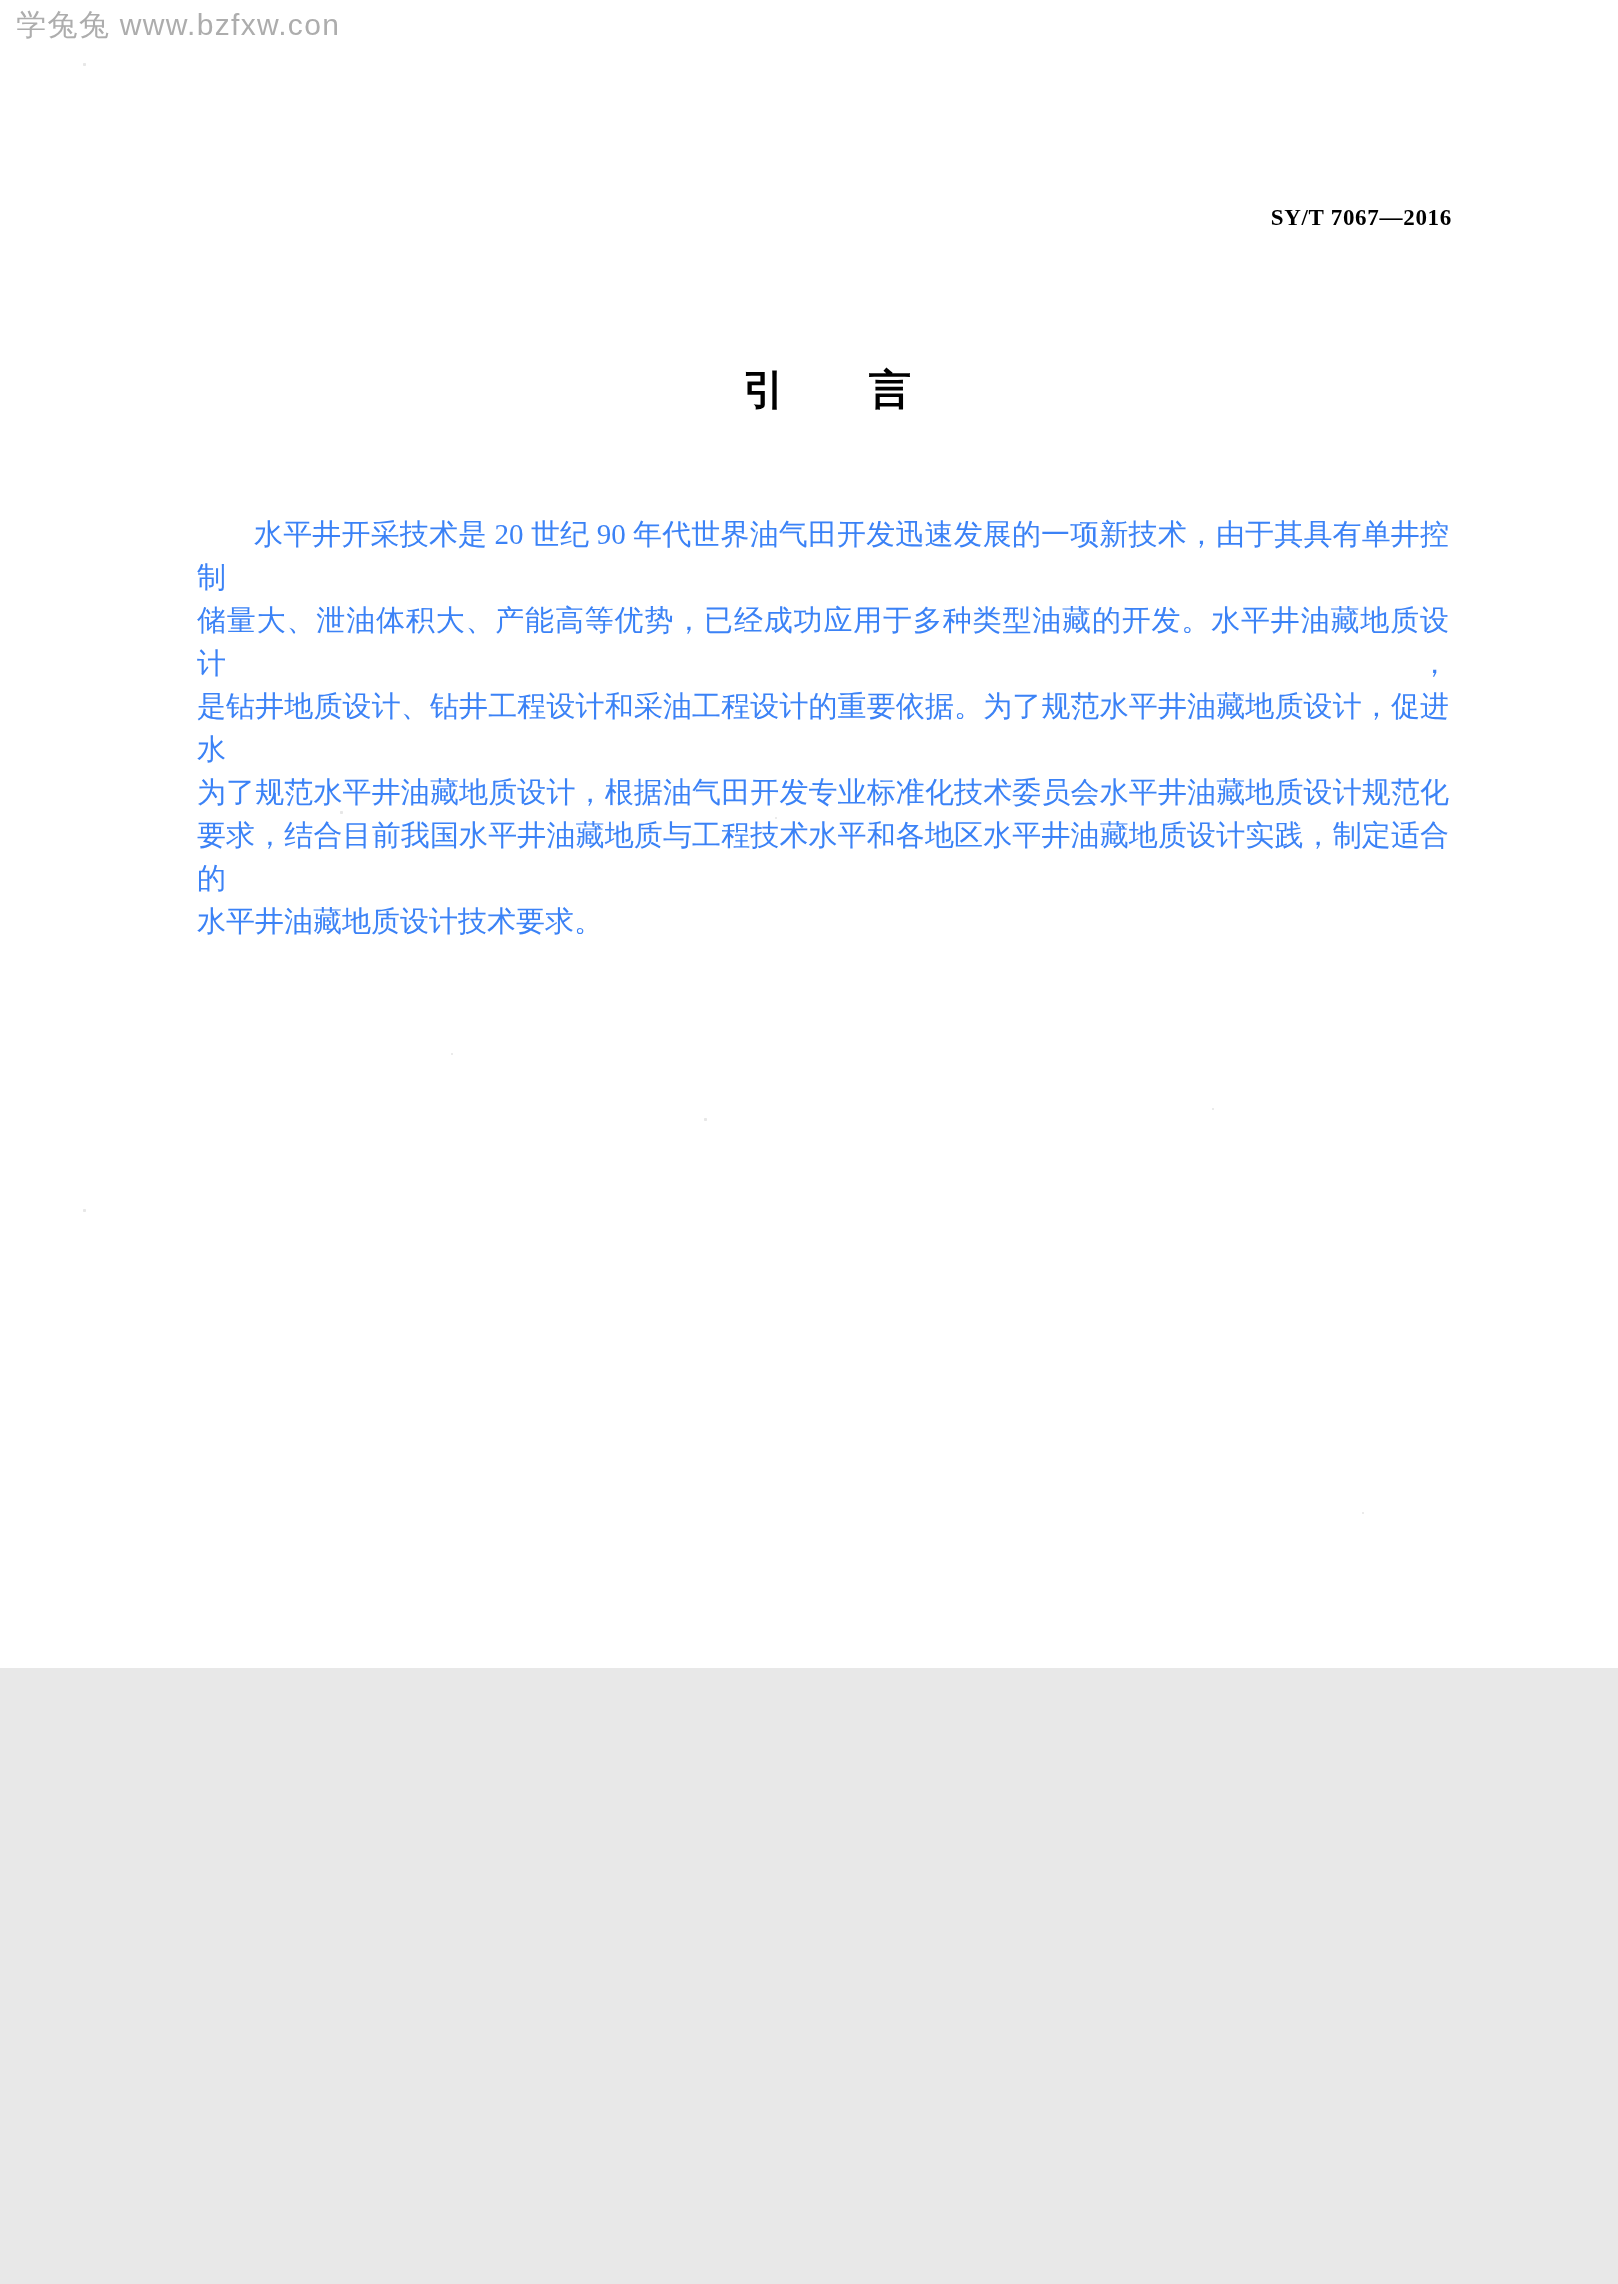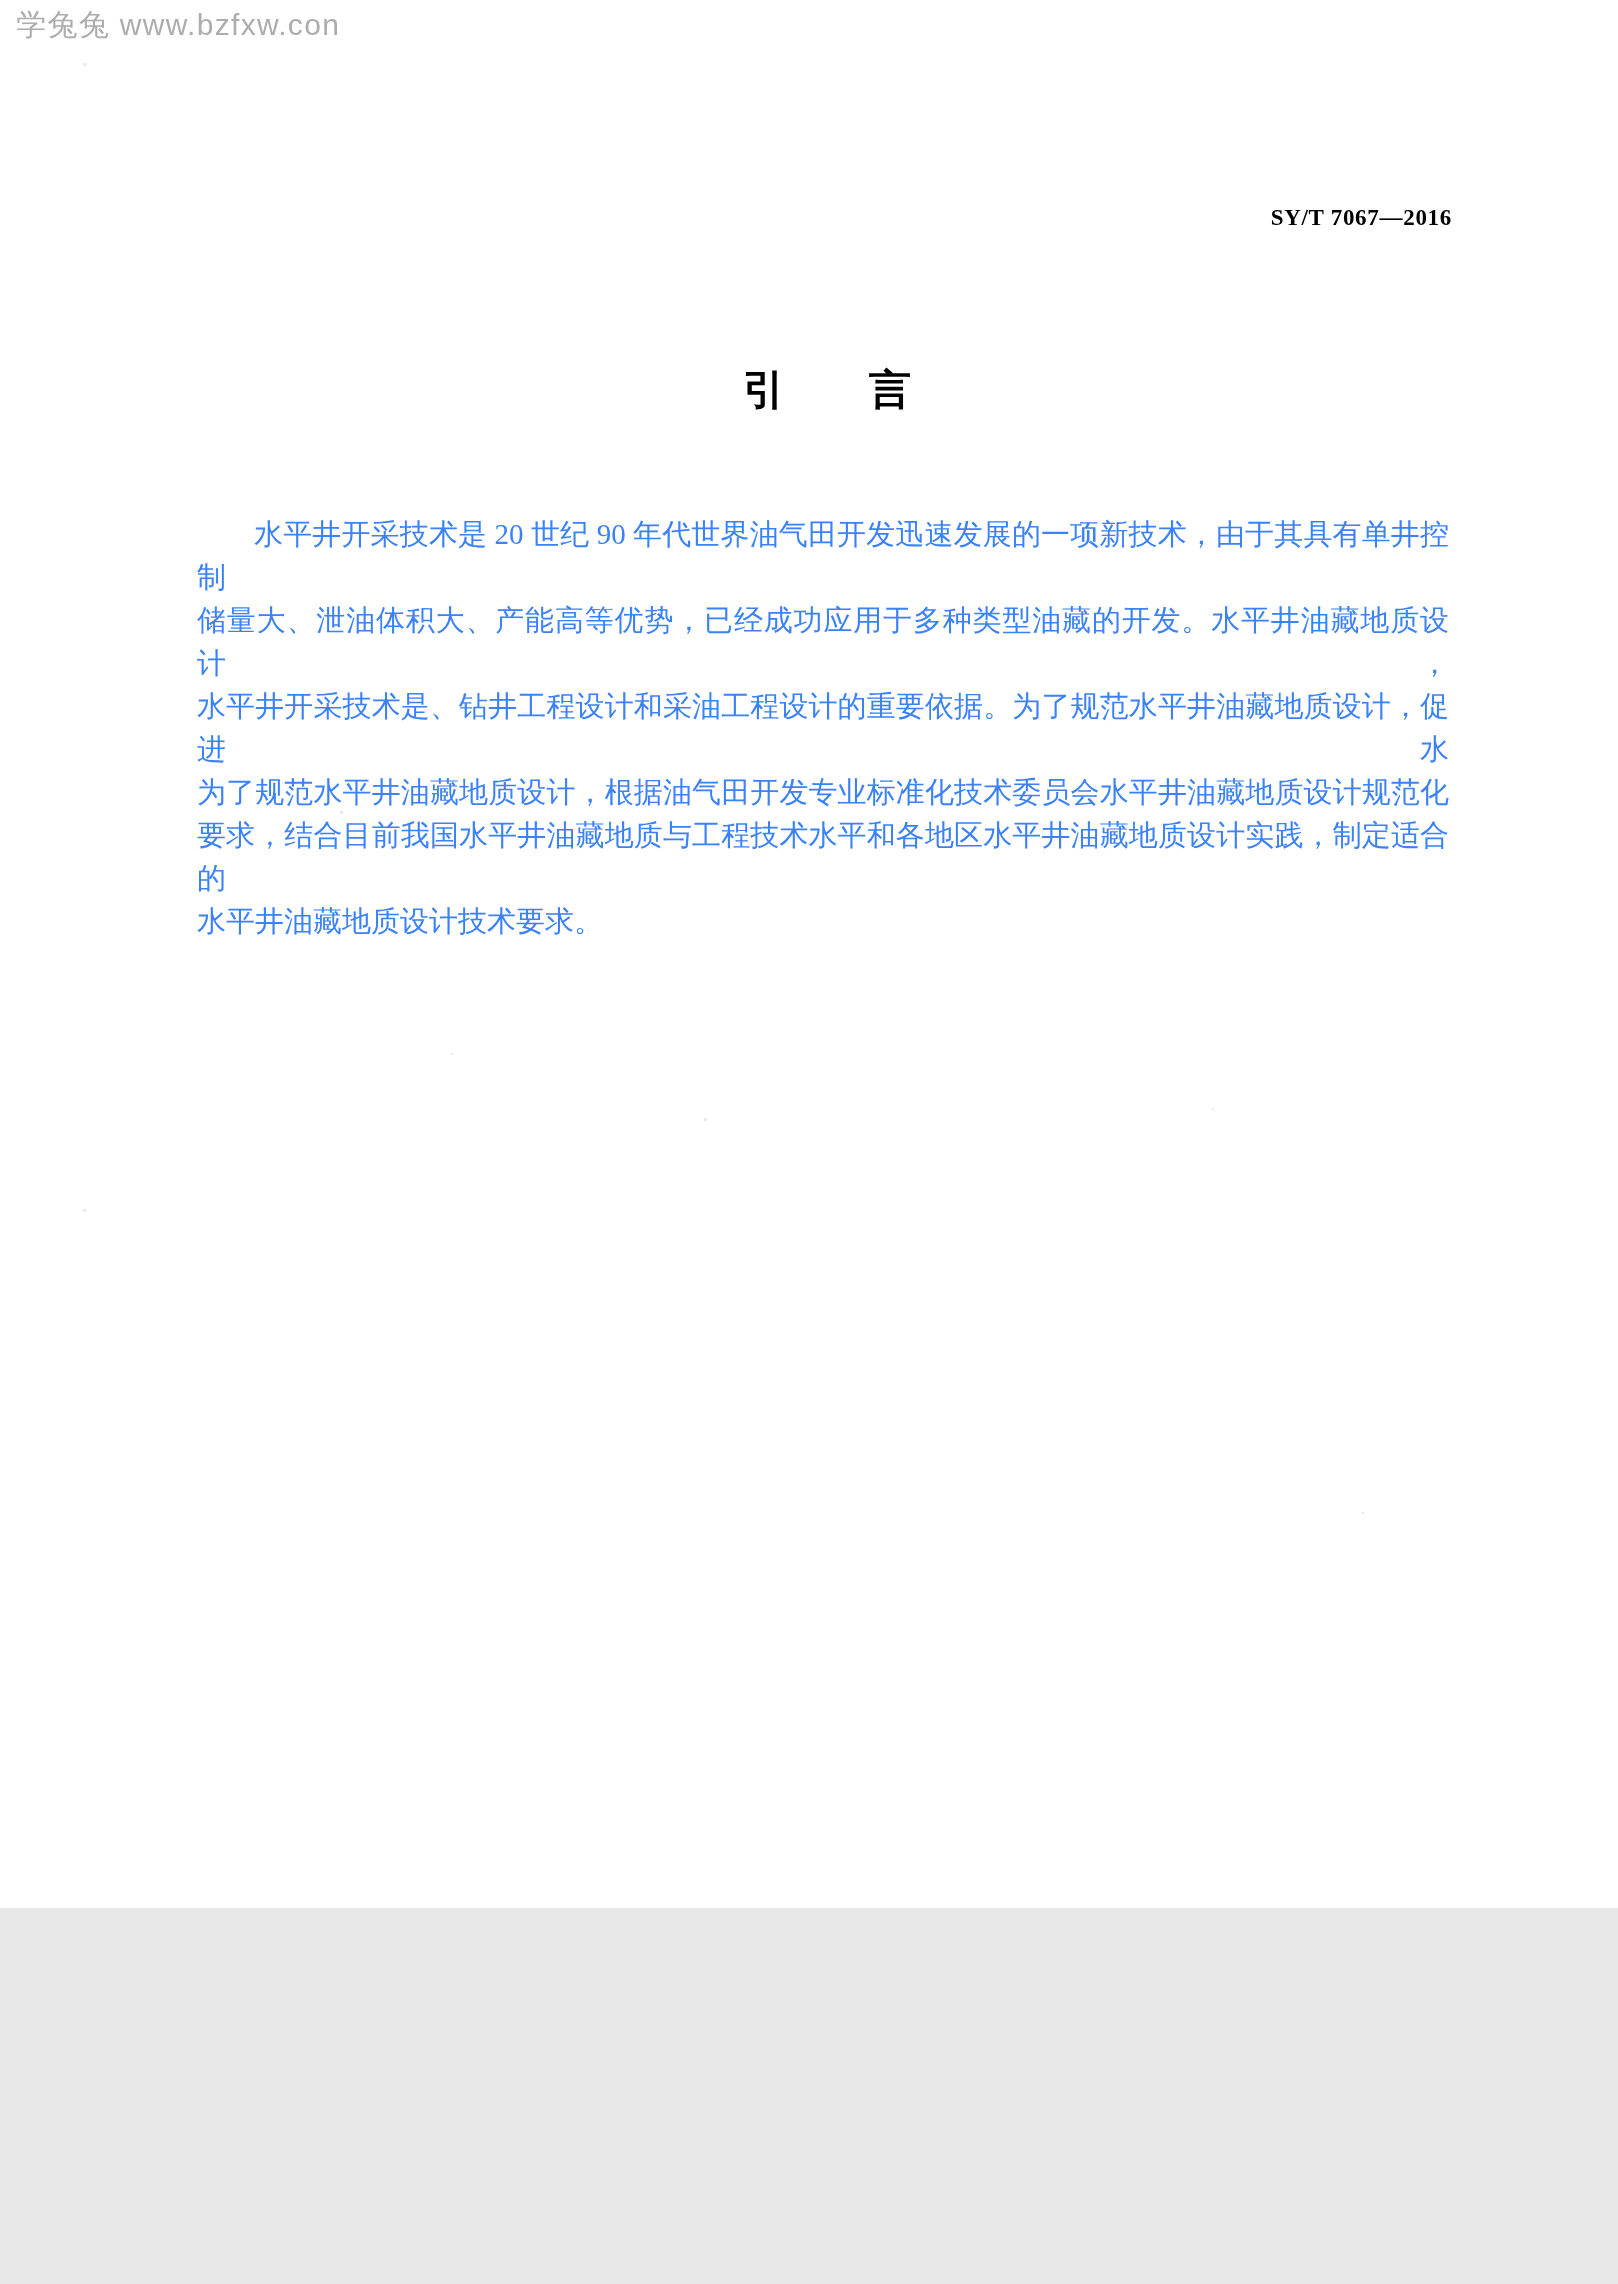--- a/index.html
+++ b/index.html
@@ -3,21 +3,21 @@
 <meta charset="utf-8">
 <style>
   html, body {
     margin: 0;
     padding: 0;
     background: #e8e8e8;
   }
   .page {
     position: relative;
     width: 1619px;
-    height: 1908px;
+    height: 1668px;
     background: #ffffff;
     overflow: hidden;
     font-family: "Liberation Serif", "DejaVu Serif", serif;
     color: #111111;
   }
   .watermark {
     position: absolute;
     left: 16.3px;
     top: 5.2px;
     font-family: "Liberation Sans", "DejaVu Sans", sans-serif;
@@ -101,21 +101,21 @@
 
   <div class="watermark">学兔兔 www.bzfxw.con</div>
 
   <div class="doc-code">SY/T 7067—2016</div>
 
   <h1 class="section-title">引　　言</h1>
 
   <div class="intro-paragraph">
     <div class="pline first">水平井开采技术是 20 世纪 90 年代世界油气田开发迅速发展的一项新技术，由于其具有单井控制</div>
     <div class="pline">储量大、泄油体积大、产能高等优势，已经成功应用于多种类型油藏的开发。水平井油藏地质设计，</div>
-    <div class="pline">水平井开采技术是、钻井工程设计和采油工程设计的重要依据。为了规范水平井油藏地质设计，促进水</div>
+    <div class="pline">是钻井地质设计、钻井工程设计和采油工程设计的重要依据。为了规范水平井油藏地质设计，促进水</div>
     <div class="pline">为了规范水平井油藏地质设计，根据油气田开发专业标准化技术委员会水平井油藏地质设计规范化</div>
     <div class="pline">要求，结合目前我国水平井油藏地质与工程技术水平和各地区水平井油藏地质设计实践，制定适合的</div>
     <div class="pline last">水平井油藏地质设计技术要求。</div>
   </div>
 
   <div class="page-number">III</div>
 
   <div class="speck" style="left:83px; top:63px;"></div>
   <div class="speck" style="left:340px; top:811px;"></div>
   <div class="speck" style="left:374px; top:833px; width:2px; height:2px;"></div>

